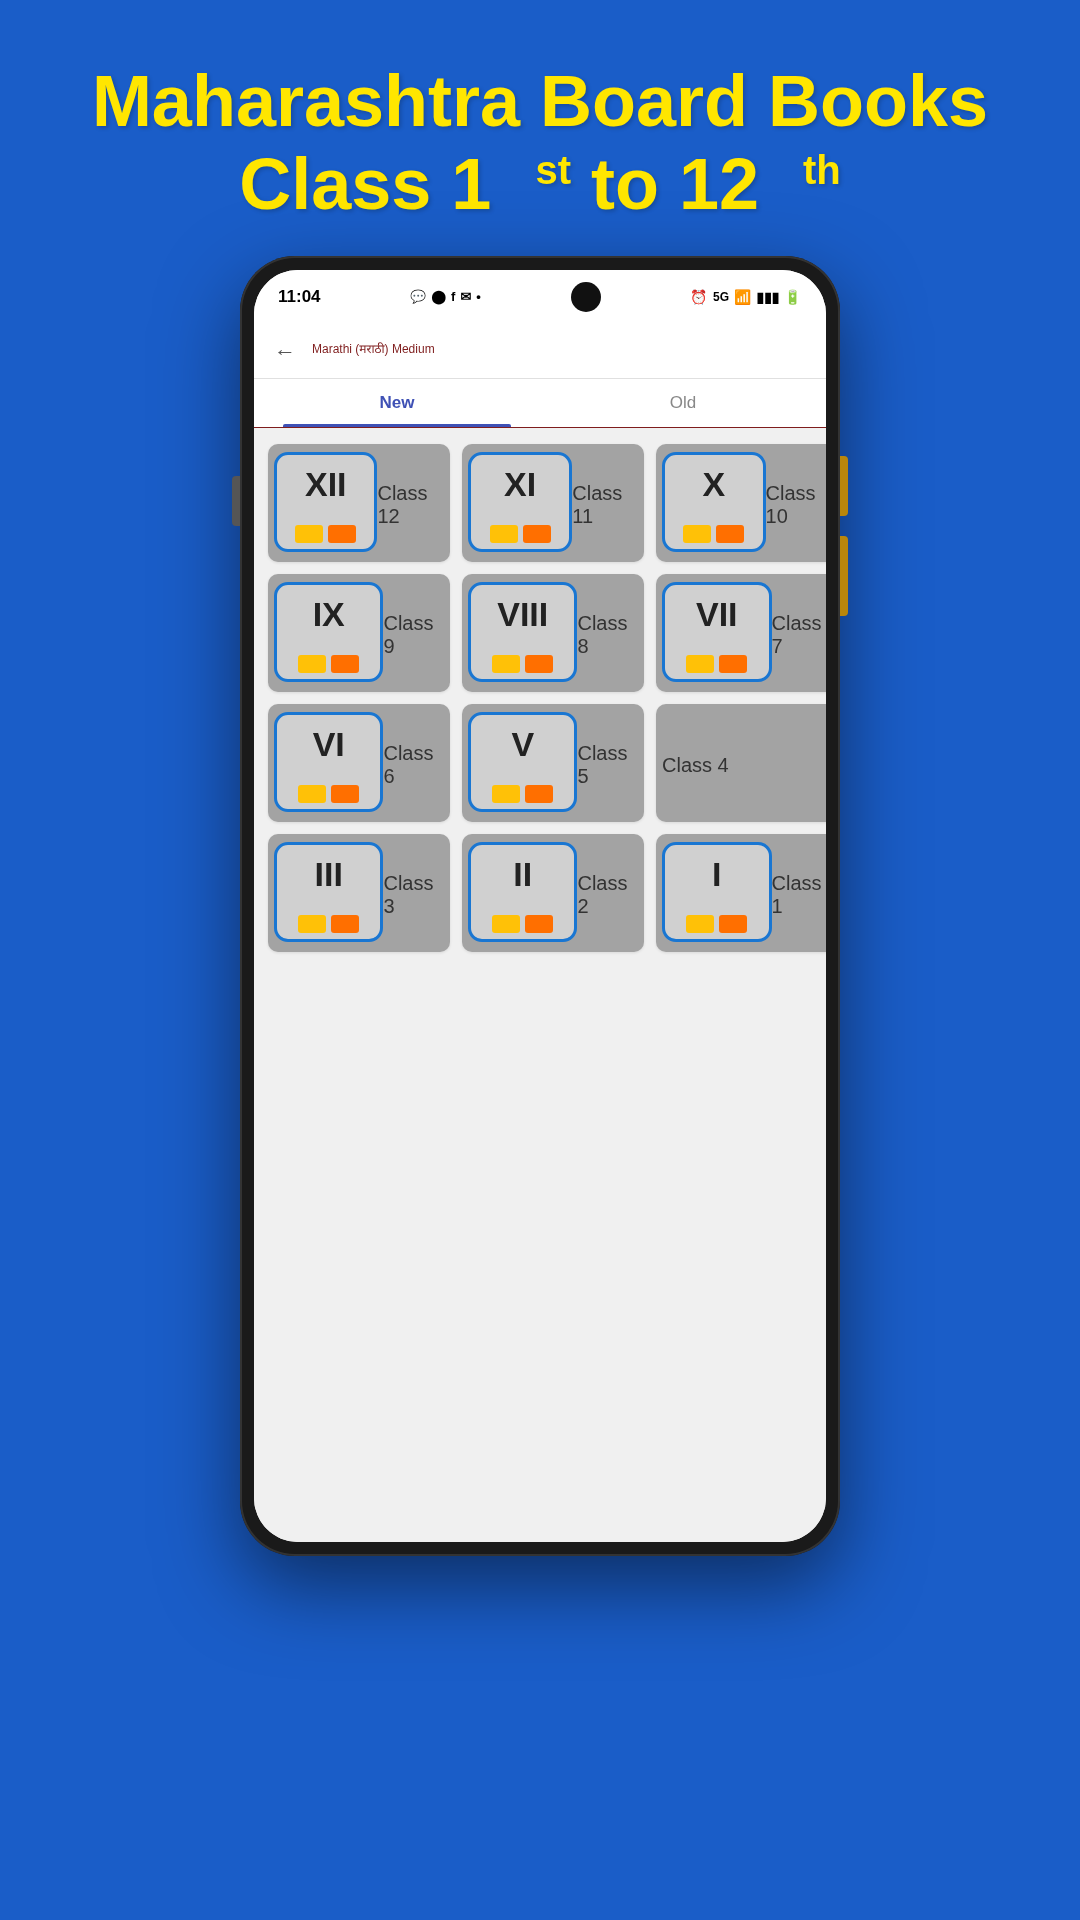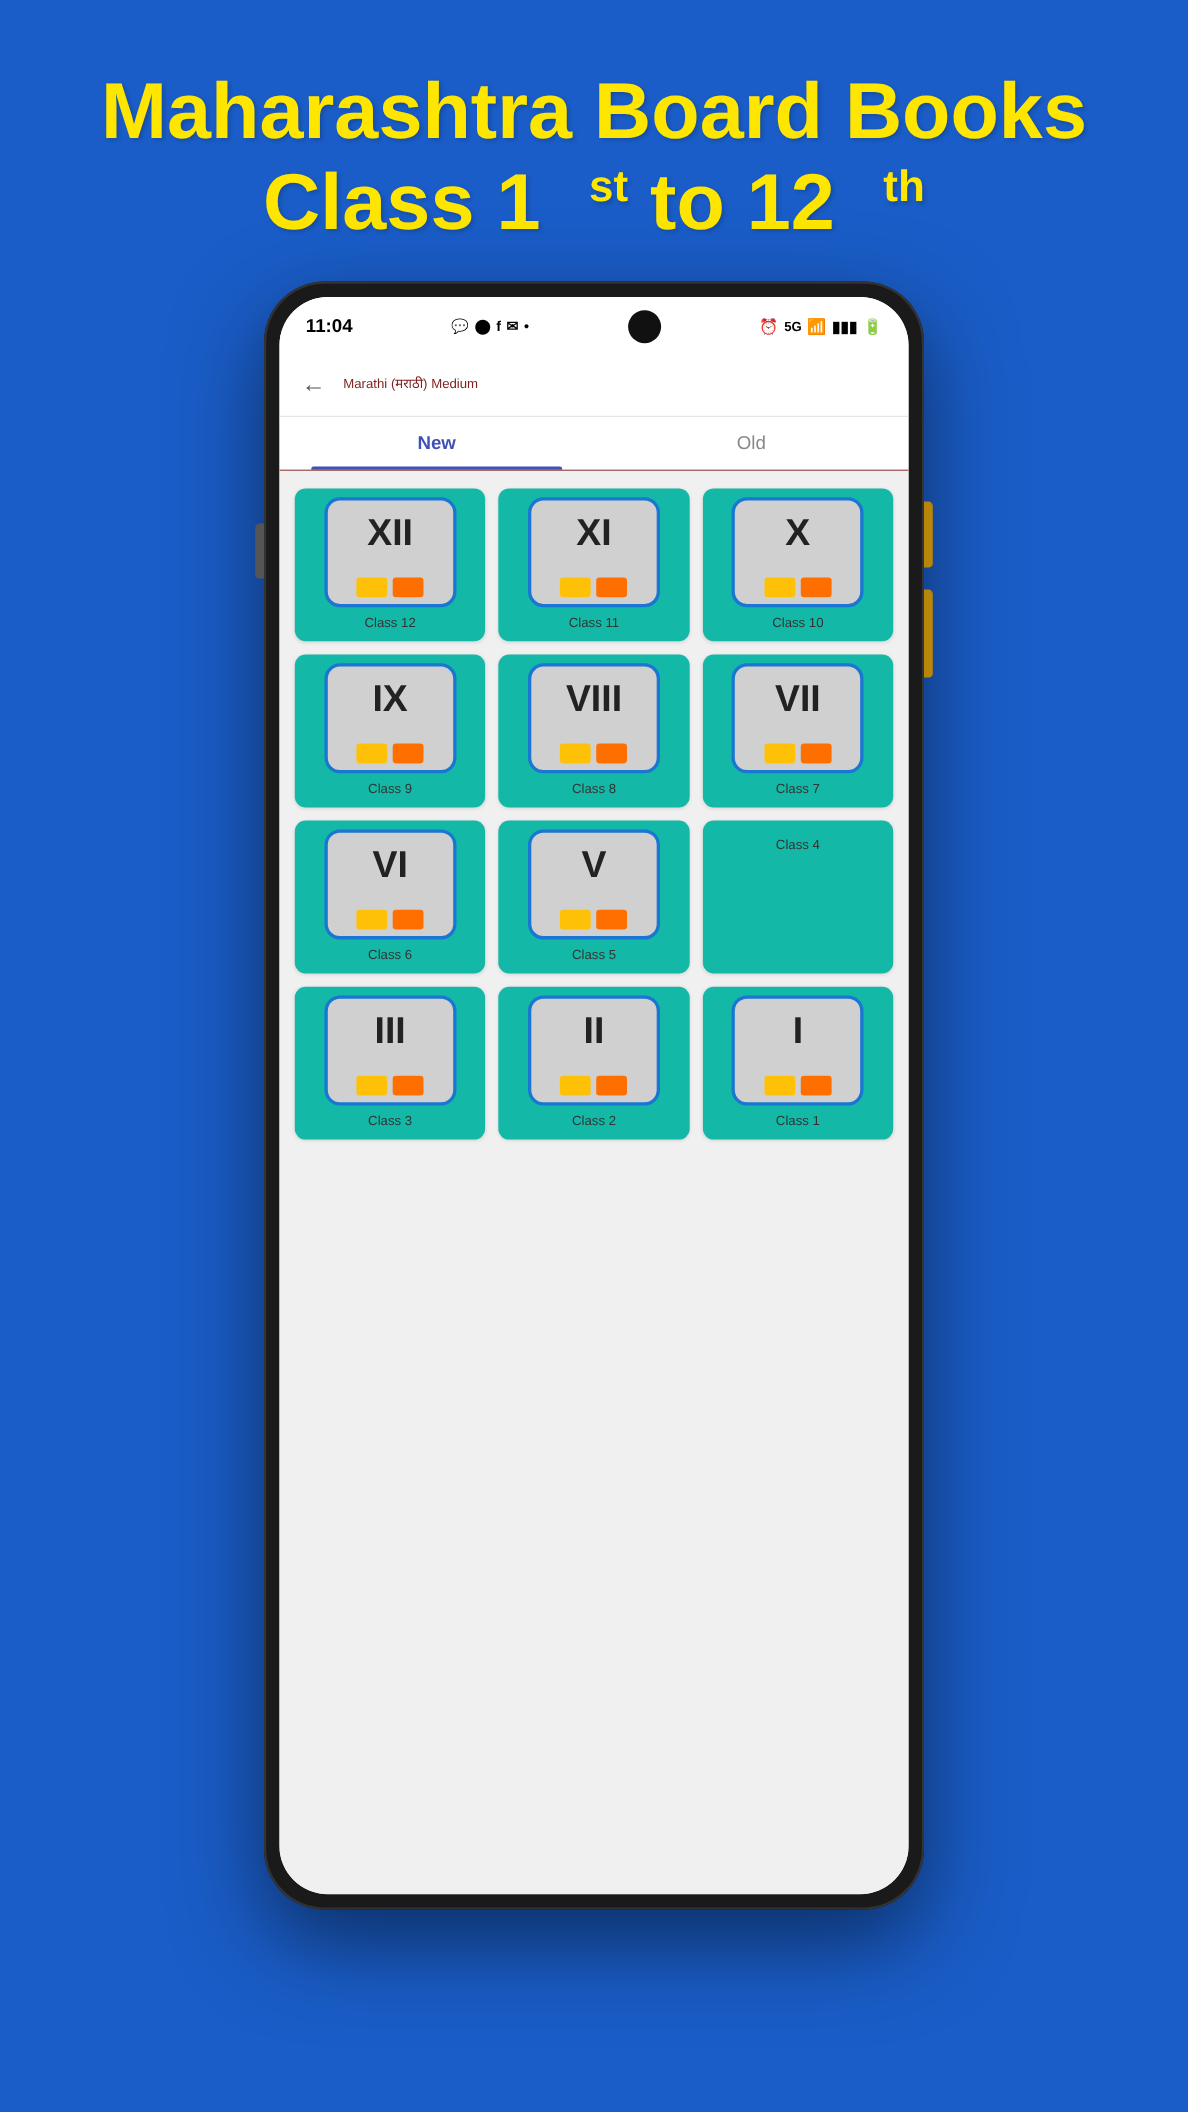--- a/index.html
+++ b/index.html
@@ -27,21 +27,21 @@
     }
     .header-text sup {
       font-size: 40px;
       vertical-align: super;
       margin-left: 44px;
     }
 
     
     .phone-frame {
       width: 600px;
-      height: 1480px;
+      height: 1300px;
       background: #1a1a1a;
       border-radius: 55px;
       box-shadow: 0 30px 80px rgba(0,0,0,0.5), inset 0 0 0 2px #333;
       position: relative;
       display: flex;
       flex-direction: column;
       align-items: flex-start;
       padding: 14px;
     }
 
@@ -164,24 +164,24 @@
       padding: 16px 14px;
     }
     .class-grid {
       display: grid;
       grid-template-columns: repeat(3, 1fr);
       gap: 12px;
     }
 
     
     .class-card {
-      background: #14b8a6;
+      background: #a3a3a3;
       border-radius: 10px;
       display: flex;
-      flex-direction: column;
+      flex-direction: row;
       align-items: center;
       padding: 8px 6px 10px;
       cursor: pointer;
       box-shadow: 0 1px 3px rgba(0,0,0,0.1);
     }
     .class-icon-box {
       width: 120px;
       height: 100px;
       background: #d0d0d0;
       border: 3px solid #1976d2;
@@ -209,21 +209,21 @@
     }
     .book {
       width: 28px;
       height: 18px;
       border-radius: 3px;
     }
     .book-yellow { background: #FFC107; }
     .book-orange { background: #FF6F00; }
 
     .class-label {
-      font-size: 12px;
+      font-size: 20px;
       color: #333;
       margin-top: 7px;
       font-weight: 400;
     }
   </style>
 </head>
 <body>
 
 <div class="header-text">
   <span>Maharashtra Board Books</span><br>

